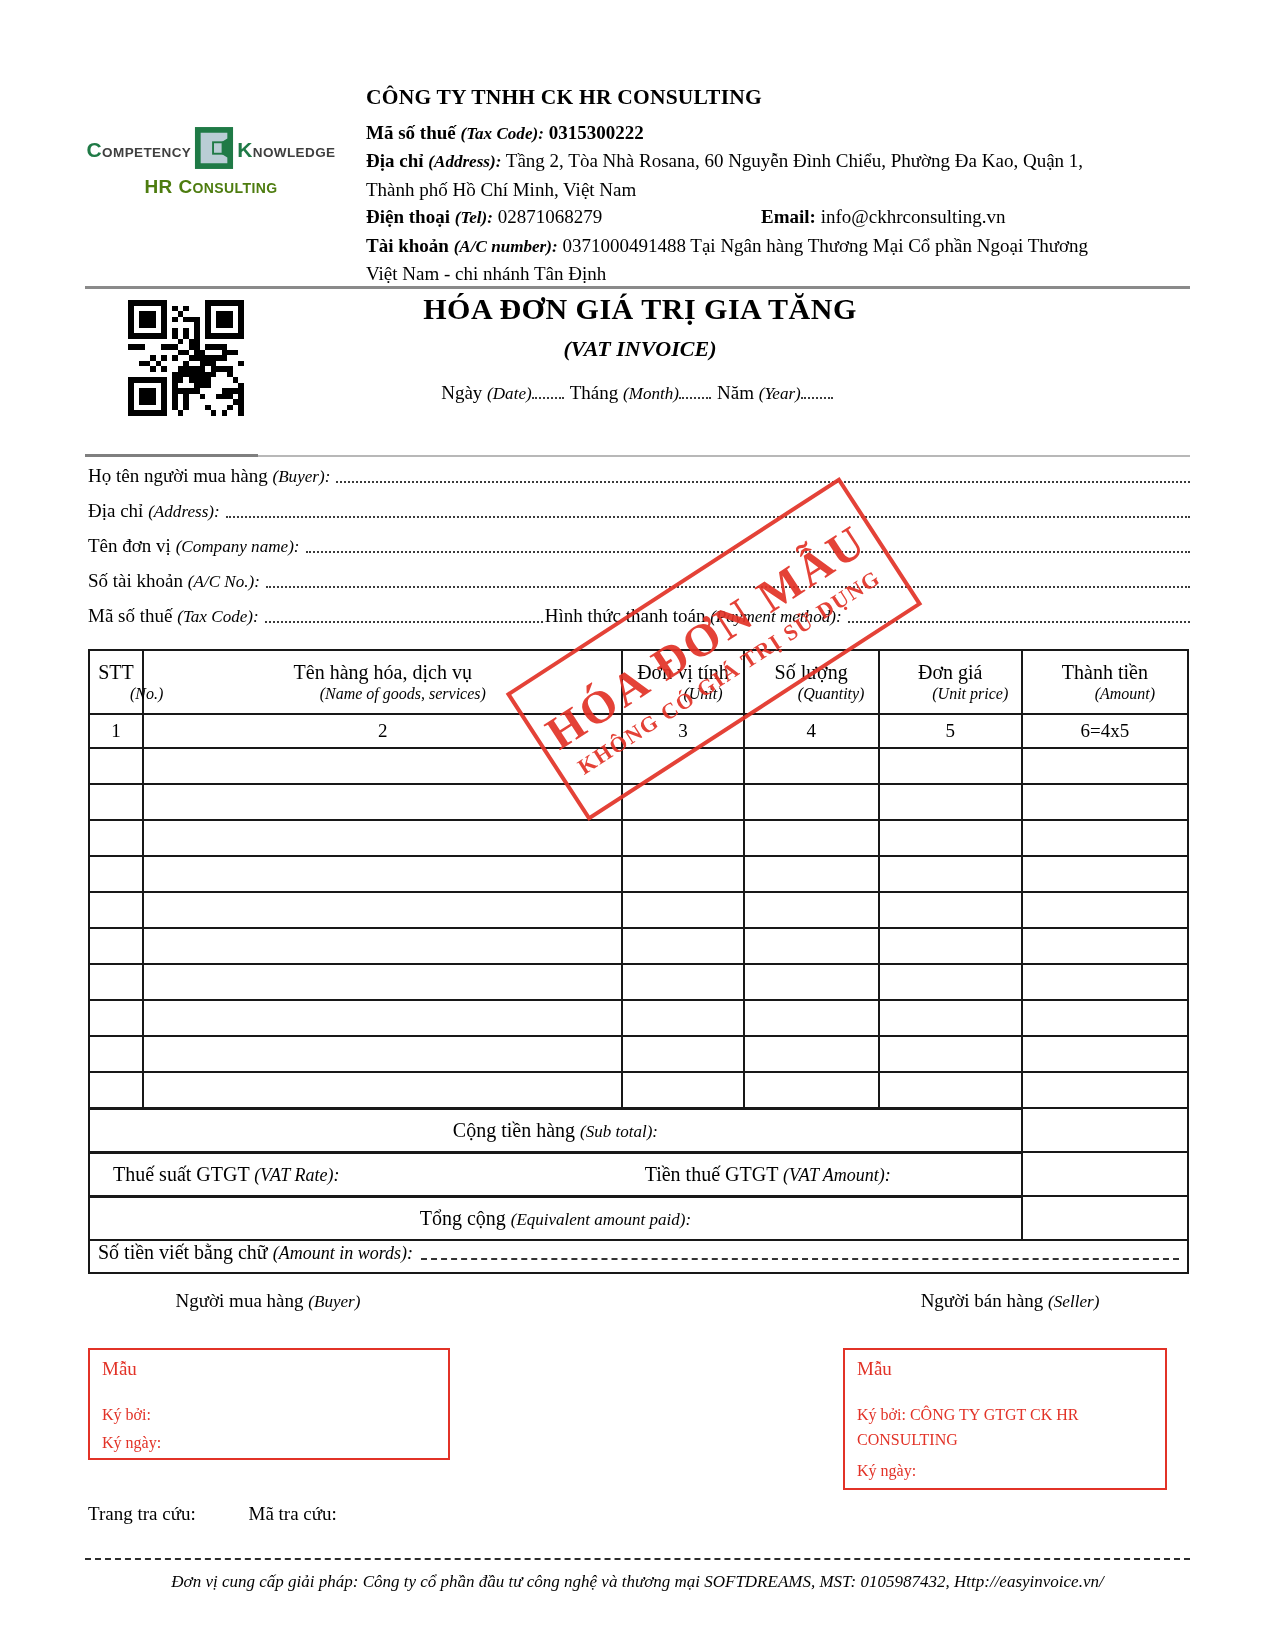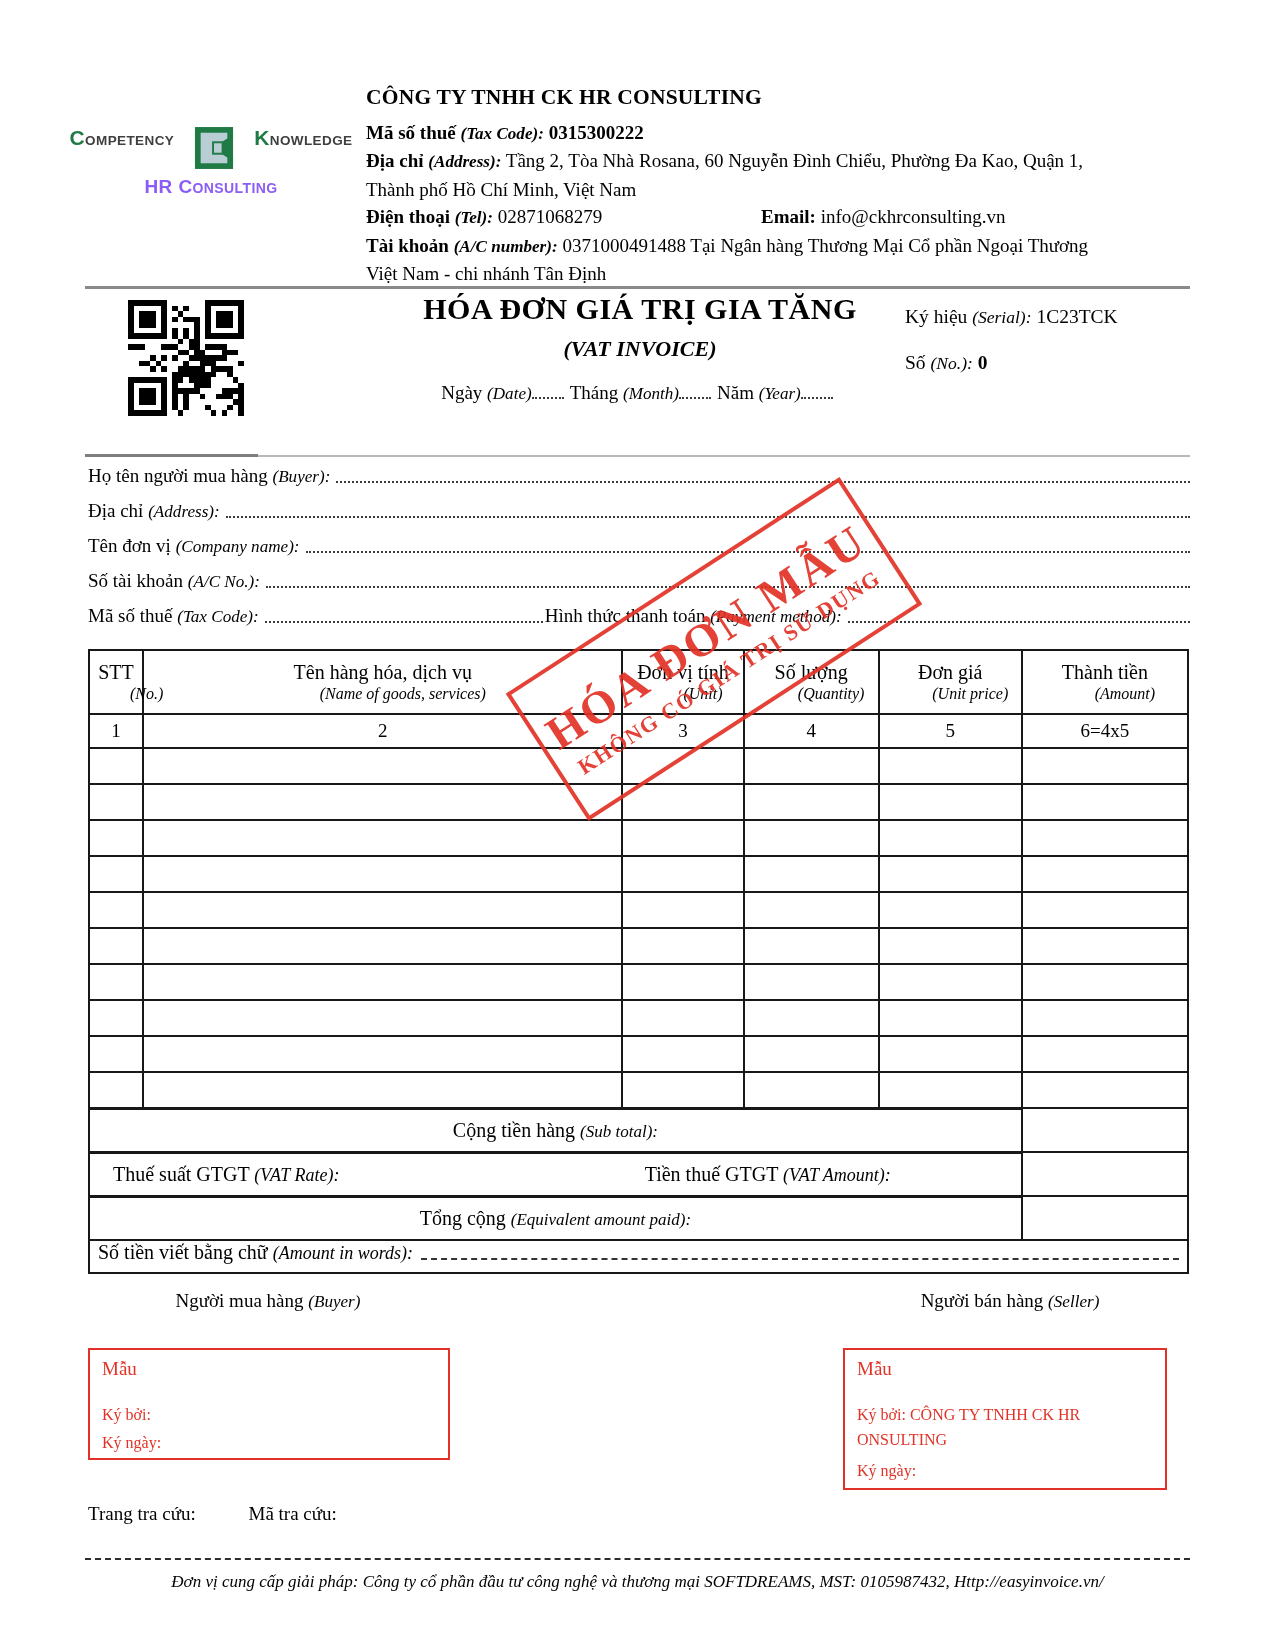--- a/index.html
+++ b/index.html
@@ -3,24 +3,24 @@
 <meta charset="utf-8">
 <style>
   html,body{margin:0;padding:0;background:#e8e8e8;}
   .page{position:relative;width:1275px;height:1650px;background:#ffffff;margin:0 auto;
         font-family:"Liberation Serif","DejaVu Serif",serif;color:#000;overflow:hidden;}
   .b{font-weight:bold;}
   .en{font-style:italic;font-size:0.9em;}
 
   
   .logo{position:absolute;left:78px;top:126px;width:266px;font-family:"Liberation Sans","DejaVu Sans",sans-serif;}
-  .logo-row1{display:flex;align-items:flex-start;justify-content:center;gap:20px;}
+  .logo-row1{display:flex;align-items:center;justify-content:center;gap:3px;}
   .logo-word{font-weight:bold;color:#3f3f3f;font-size:13.5px;letter-spacing:.4px;white-space:nowrap;}
   .logo-initial{font-size:21px;color:#1f7a46;}
-  .logo-row2{text-align:center;margin-top:2px;font-weight:bold;color:#8b5cf6;font-size:14px;letter-spacing:.4px;}
+  .logo-row2{text-align:center;margin-top:2px;font-weight:bold;color:#4d7c0f;font-size:14px;letter-spacing:.4px;}
   .logo-row2 .big{font-size:19px;}
 
   
   .seller-info{position:absolute;left:366px;top:84px;width:742px;font-size:19px;line-height:27.5px;}
   .co-name{font-size:21.5px;font-weight:bold;margin-bottom:7px;letter-spacing:.2px;}
   .tel-part{display:inline-block;width:395px;}
 
   
   .hl1{position:absolute;left:85px;top:286px;width:1105px;height:3px;background:#8a8a8a;}
   .hl2a{position:absolute;left:85px;top:454px;width:173px;height:3px;background:#7f7f7f;}
@@ -157,28 +157,20 @@
   </div>
 
   <div class="title-block">
     <div class="inv-title">HÓA ĐƠN GIÁ TRỊ GIA TĂNG</div>
     <div class="inv-sub">(VAT INVOICE)</div>
     <div class="date-line">
       <span>Ngày</span> <span class="en">(Date)</span><span class="dotseg"></span><span>Tháng</span> <span class="en">(Month)</span><span class="dotseg"></span><span>Năm</span> <span class="en">(Year)</span><span class="dotseg"></span>
     </div>
   </div>
 
-  <div class="serial-block">
-    <div>
-      <span>Ký hiệu</span> <span class="en">(Serial):</span> <span>1C23TCK</span>
-    </div>
-    <div class="serial-no">
-      <span>Số</span> <span class="en">(No.):</span> <span class="b">0</span>
-    </div>
-  </div>
 
   <div class="hl2a"></div>
   <div class="hl2b"></div>
 
   <div class="buyer-block">
     <div class="b-row">
       <span class="lbl"><span>Họ tên người mua hàng</span> <span class="en">(Buyer):</span></span>
       <span class="dots"></span>
     </div>
     <div class="b-row">
@@ -370,21 +362,21 @@
     <span>Người bán hàng</span> <span class="en">(Seller)</span>
   </div>
 
   <div class="sig-box left">
     <div class="sample">Mẫu</div>
     <div class="kyboi">Ký bởi:</div>
     <div class="kyngay">Ký ngày:</div>
   </div>
   <div class="sig-box right">
     <div class="sample">Mẫu</div>
-    <div class="kyboi">Ký bởi: CÔNG TY TNHH CK HR ONSULTING</div>
+    <div class="kyboi">Ký bởi: CÔNG TY GTGT CK HR CONSULTING</div>
     <div class="kyngay">Ký ngày:</div>
   </div>
 
   <div class="lookup">
     <span>Trang tra cứu:</span>
     <span class="code">Mã tra cứu:</span>
   </div>
 
   <div class="bottom-dash"></div>
   <div class="provider">Đơn vị cung cấp giải pháp: Công ty cổ phần đầu tư công nghệ và thương mại SOFTDREAMS, MST: 0105987432, Http://easyinvoice.vn/</div>

